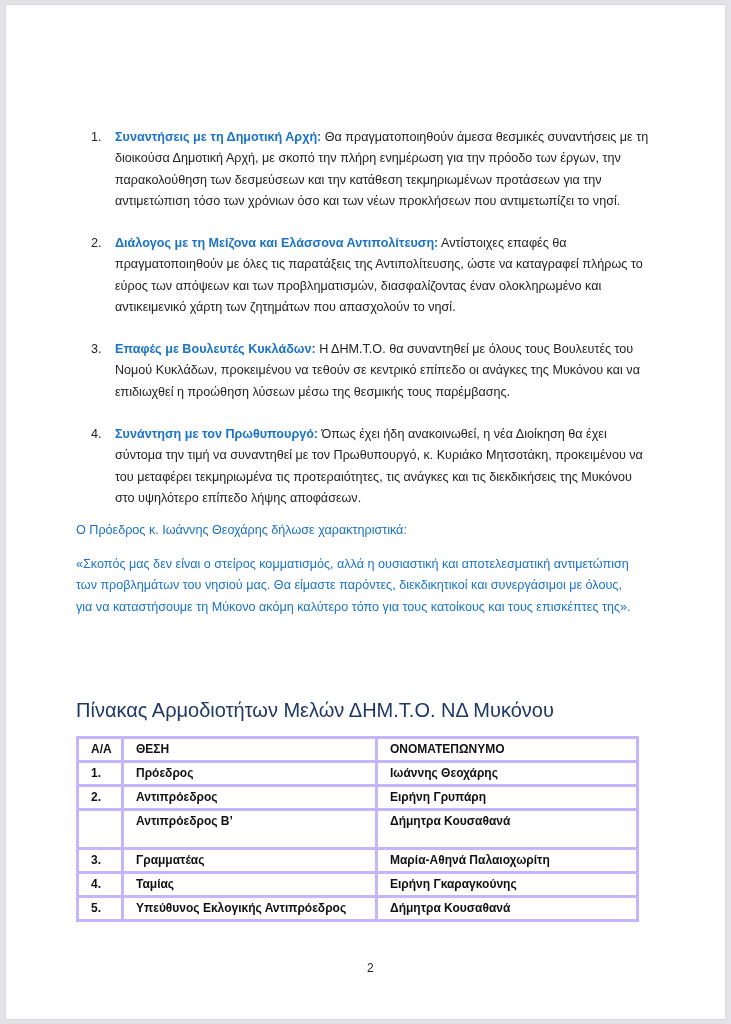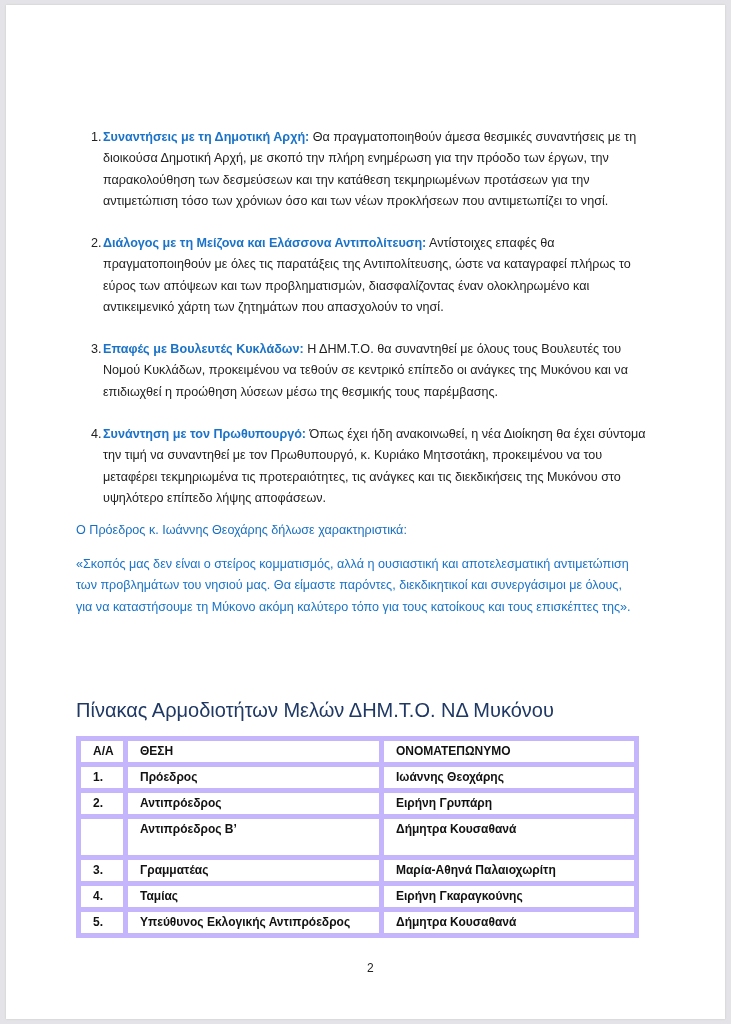--- a/index.html
+++ b/index.html
@@ -20,21 +20,21 @@
     position: absolute;
     left: 85px; width: 560px;
     font-size: 12.6px; line-height: 21.3px;
     color: #222;
   }
   .list-item .num {
     position: absolute; left: 0; top: 0;
     width: 26px;
   }
   .list-item .body {
-    margin-left: 12px;
+    margin-left: 24px;
     text-align: left;
   }
   .list-item .label {
     color: #1a73c9;
     font-weight: bold;
   }
   .statement {
     position: absolute; left: 70px; top: 518px;
     font-size: 12.6px; font-weight: normal; color: #1a6fc2;
   }
@@ -46,21 +46,21 @@
     position: absolute; left: 70px; top: 694px;
     font-size: 20px; color: #1f3864;
   }
   table.members {
     position: absolute; left: 70px; top: 731px;
     width: 563px;
     border-collapse: collapse;
     font-size: 12px; color: #111; font-weight: bold;
   }
   table.members td, table.members th {
-    border: 5px solid #c4b5fd;
+    border: 3px solid #c4b5fd;
     padding: 2px 6px 2px 12px;
     text-align: left; vertical-align: top;
     height: 17px; line-height: 17px;
     font-weight: bold;
   }
   table.members th { font-weight: bold; }
   table.members td.c1, table.members th.c1 { width: 24px; }
   table.members td.c2, table.members th.c2 { width: 233px; margin-left: 20px; }
   table.members tr.tall td { height: 32px; }
   .page-number {

